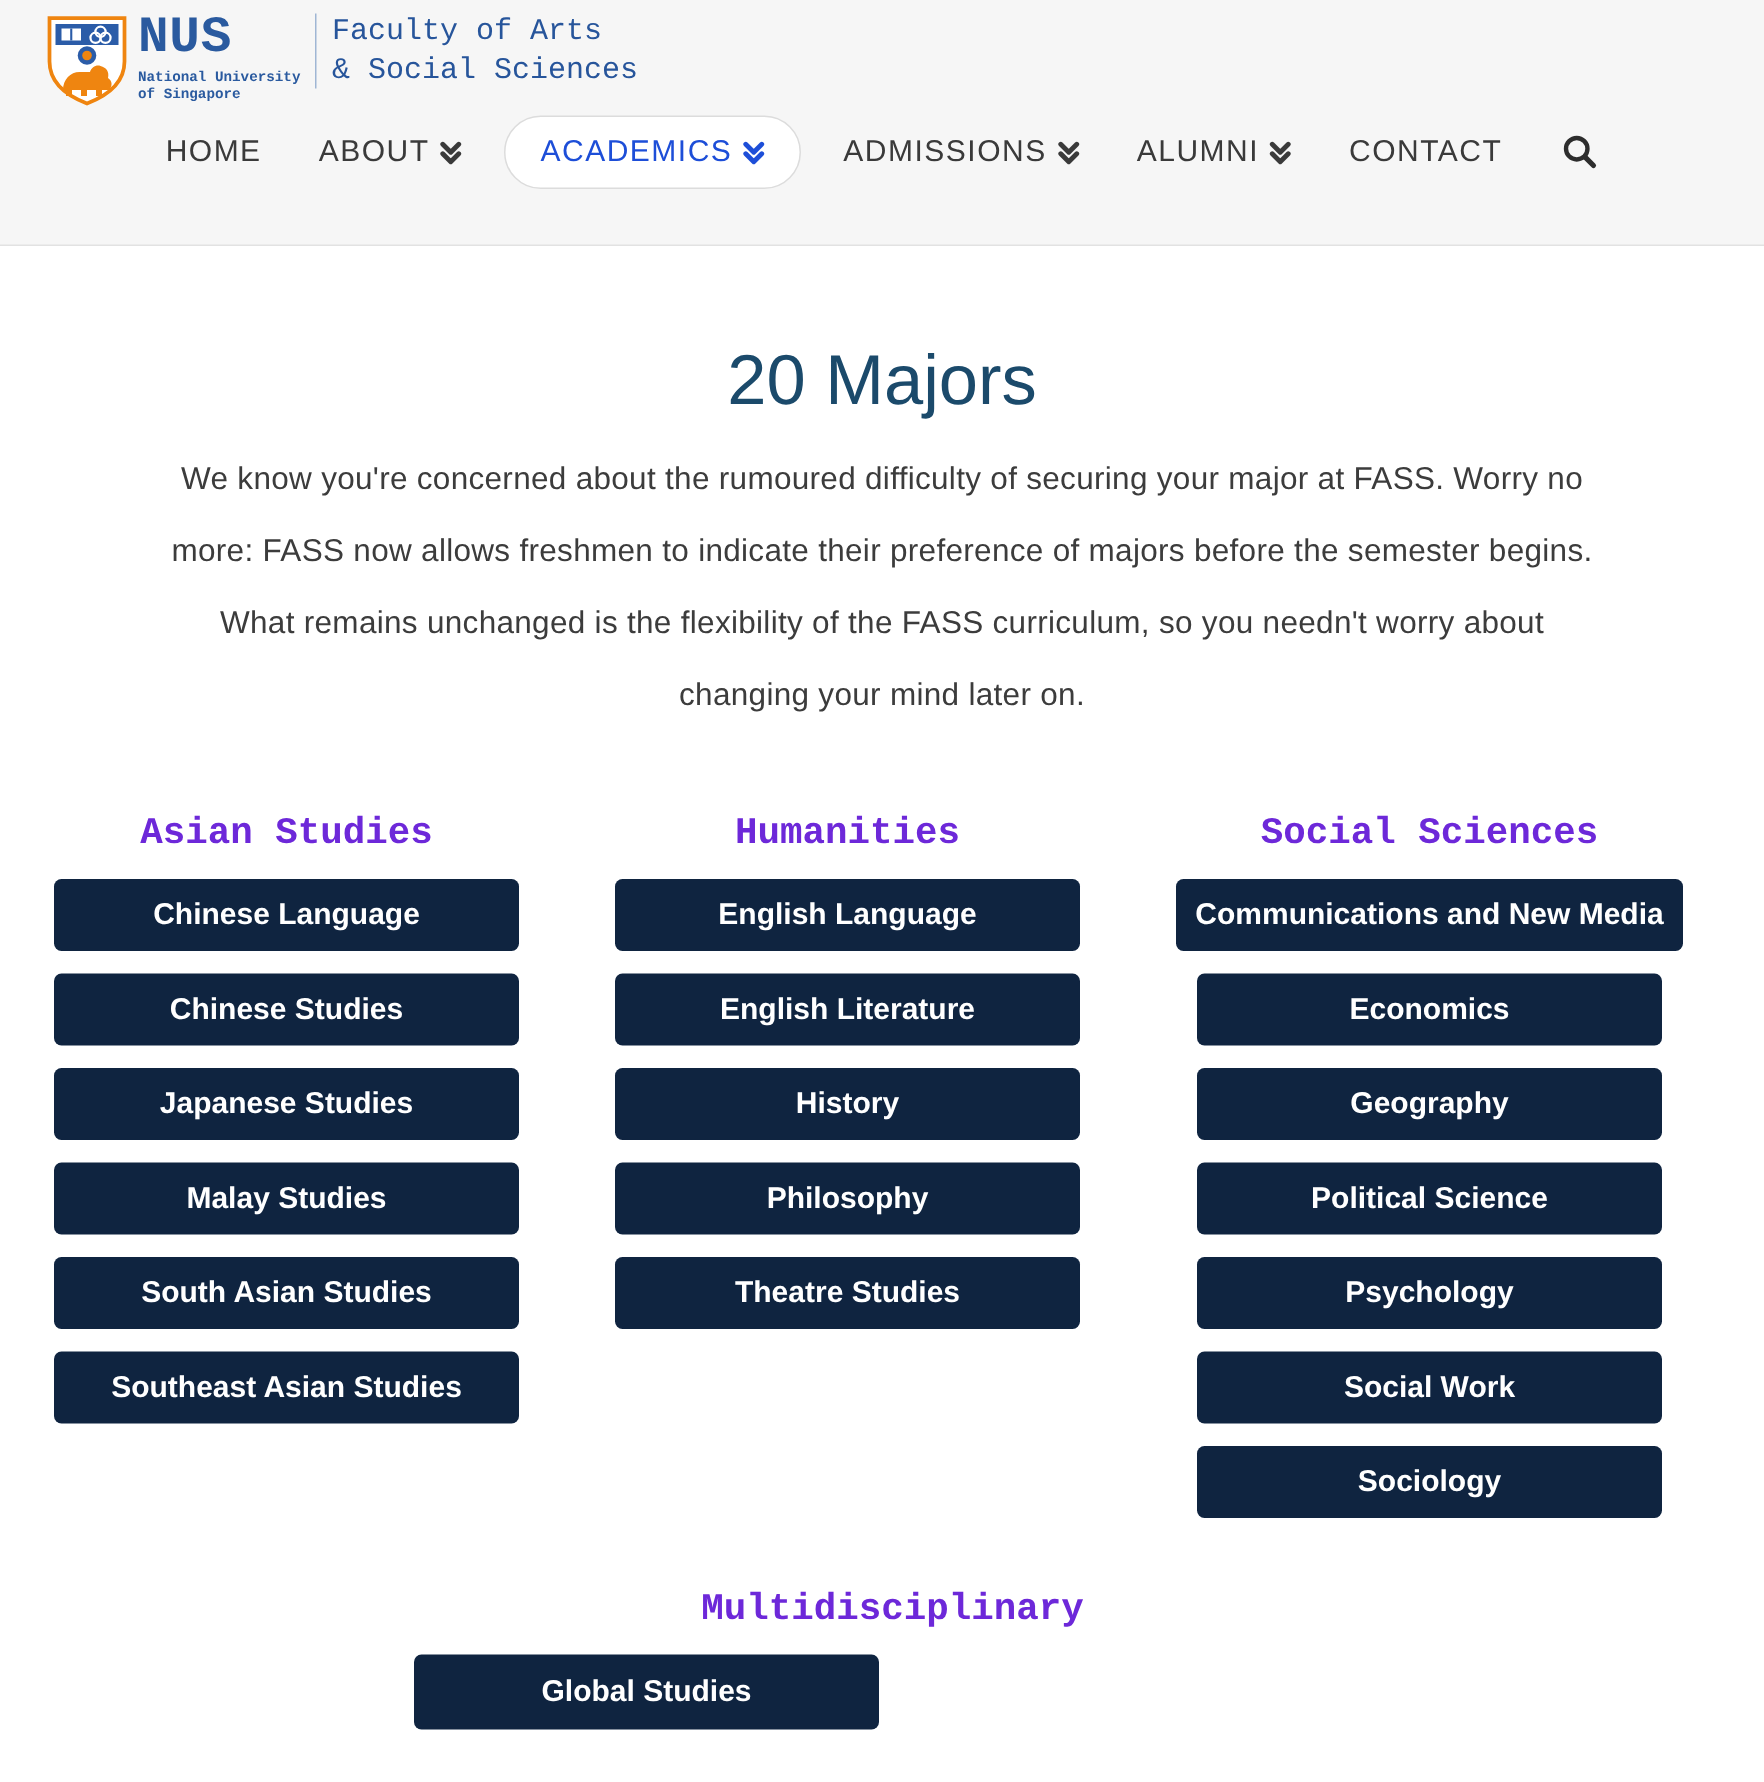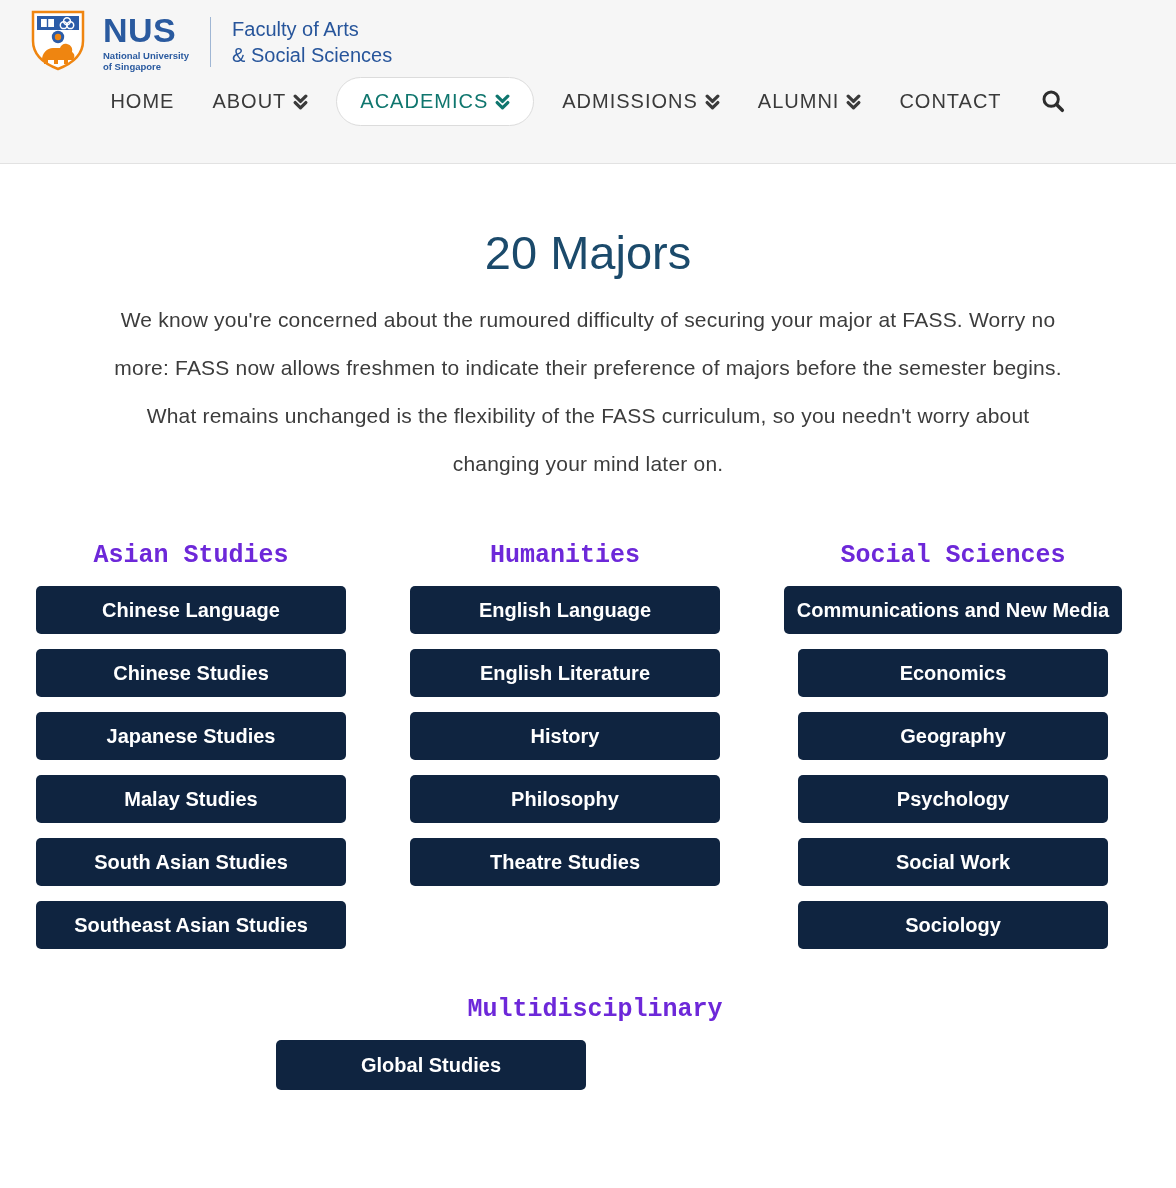--- a/index.html
+++ b/index.html
@@ -18,24 +18,24 @@
     height: 164px;
     background: #f6f6f6;
     border-bottom: 1px solid #e2e2e2;
   }
   .logo-row {
     padding: 9px 0 0 30px;
     height: 71px;
   }
   .nus-logo {
     display: inline-flex;
-    align-items: center;
-    gap: 17px;
+    gap: 6px;
     cursor: pointer;
     text-decoration: none;
+    font-family: Liberation Mono, monospace;
   }
   .crest { display: block; }
   .wordmark { line-height: 1; }
   .wordmark .acronym {
     font-size: 34px;
     font-weight: 700;
     color: #2a5a9f;
     letter-spacing: 0.5px;
     display: block;
   }
@@ -73,21 +73,21 @@
     display: inline-flex;
     align-items: center;
     gap: 7px;
     font-size: 20px;
     letter-spacing: 1px;
     color: #3a3a3a;
     cursor: pointer;
     white-space: nowrap;
   }
   .nav-item.active {
-    color: #0f766e;
+    color: #1d4ed8;
     background: #ffffff;
     border: 1px solid #dcdcdc;
     border-radius: 40px;
     padding: 12px 23px;
     margin: 8px -10px;
     justify-content: space-between;
   }
   .chev { flex: 0 0 auto; margin-top: 2px; }
   .search-btn {
     cursor: pointer;
@@ -275,20 +275,21 @@
       <div class="major-btn">History</div>
       <div class="major-btn">Philosophy</div>
       <div class="major-btn">Theatre Studies</div>
     </div>
 
     <div class="cat-col col-wide">
       <h2 class="cat-heading">Social Sciences</h2>
       <div class="major-btn">Communications and New Media</div>
       <div class="major-btn inset">Economics</div>
       <div class="major-btn inset">Geography</div>
+      <div class="major-btn inset">Political Science</div>
       <div class="major-btn inset">Psychology</div>
       <div class="major-btn inset">Social Work</div>
       <div class="major-btn inset">Sociology</div>
     </div>
 
   </div>
 
   <div class="multi-section">
     <h2 class="cat-heading">Multidisciplinary</h2>
     <div class="multi-row">

